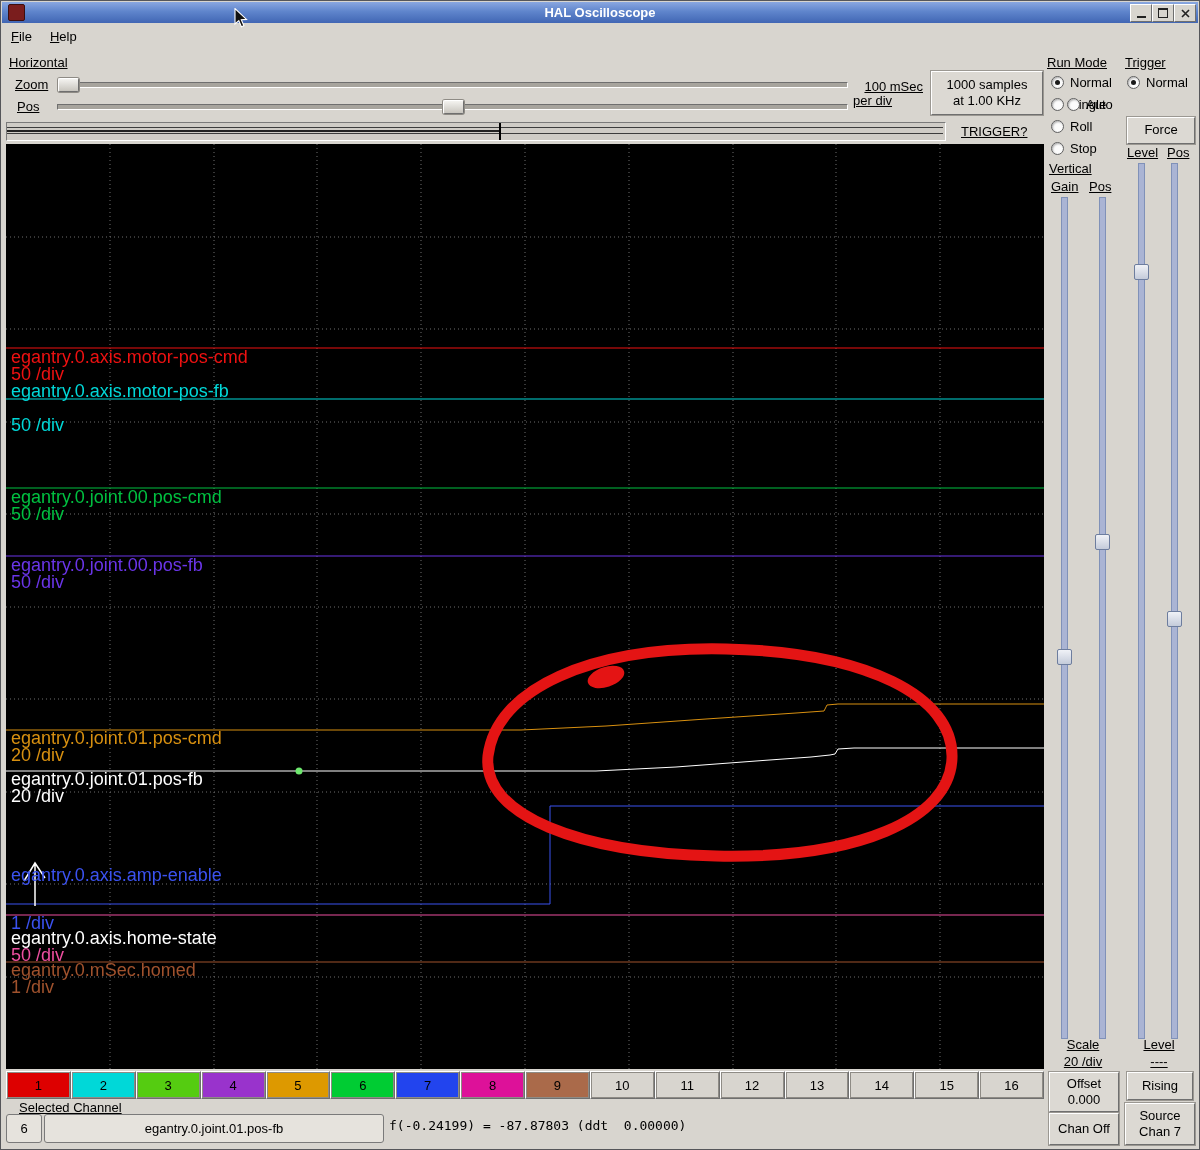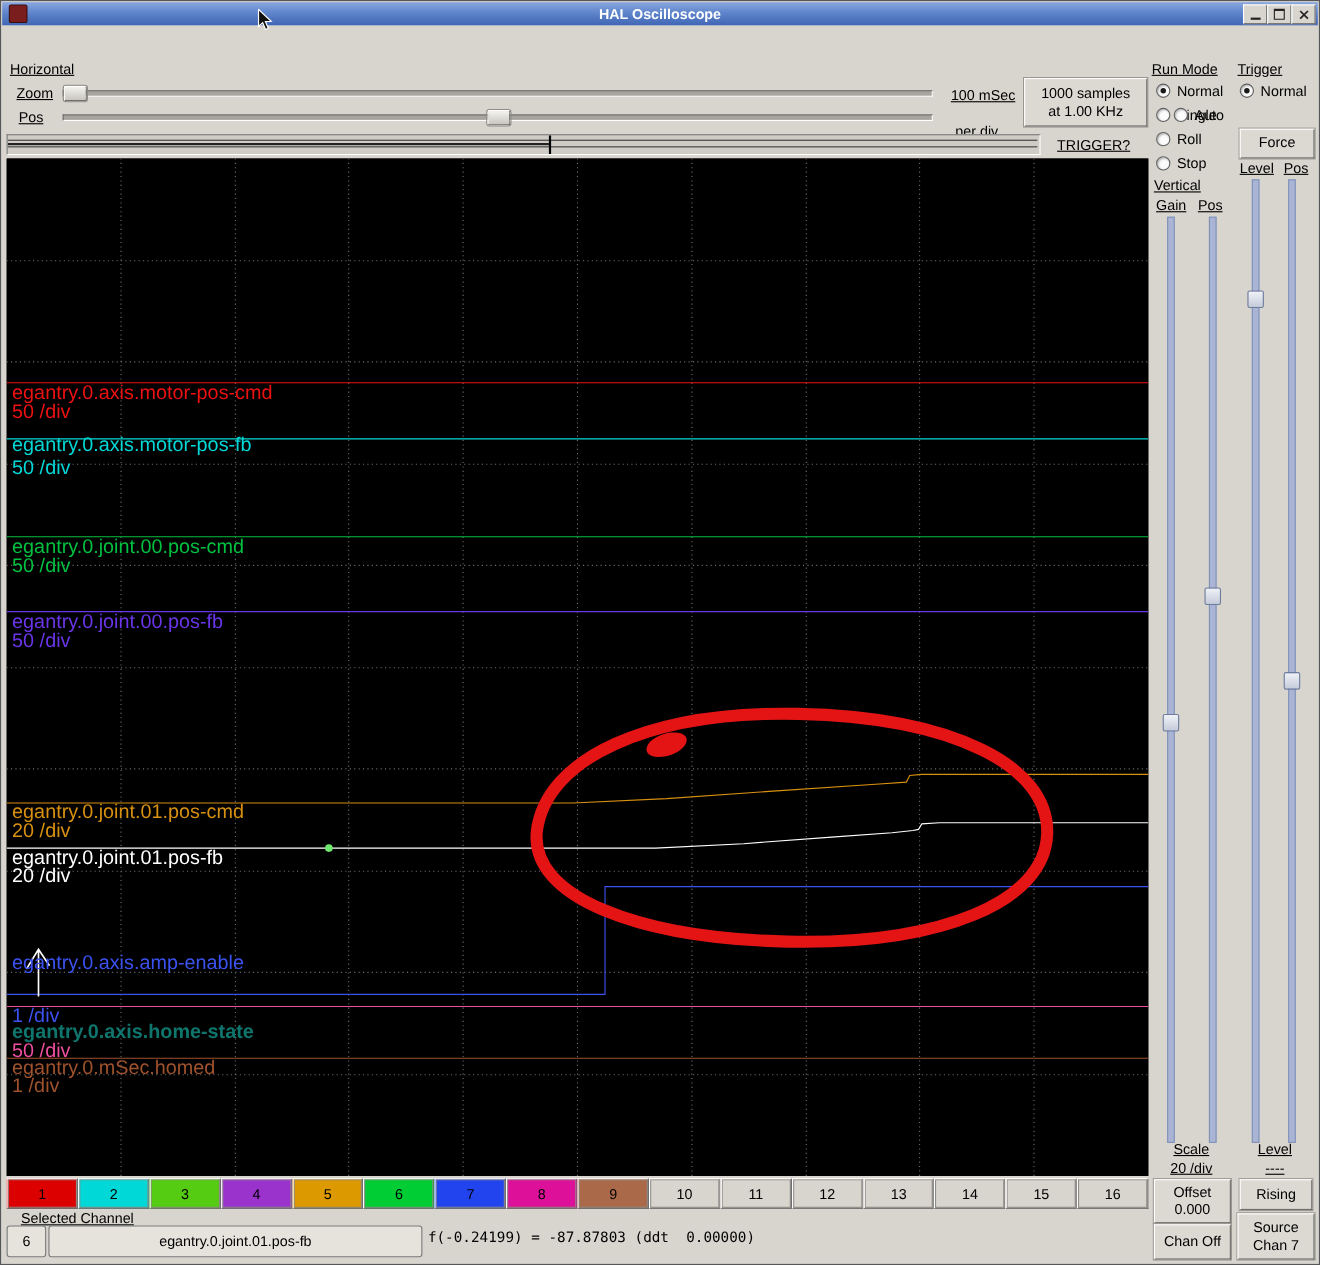--- a/index.html
+++ b/index.html
@@ -91,33 +91,37 @@
   </div>
   <div class="wbtn" style="left:1151px">
     <span style="width:8px;height:7px;border:1px solid #222;border-top-width:2px"></span>
   </div>
   <div class="wbtn" style="left:1173px">
     <svg width="9" height="9" viewBox="0 0 9 9">
         <path d="M1,1 L8,8 M8,1 L1,8" stroke="#222" stroke-width="1.6"></path>
       </svg>
   </div>
 
+  <div class="menubar">
+    <div class="menu-item"><span class="accel">F</span><span>ile</span></div>
+    <div class="menu-item"><span class="accel">H</span><span>elp</span></div>
+  </div>
 
   <div class="label" style="left:8px;top:54px">Horizontal</div>
 
   <div class="label" style="left:14px;top:76px">Zoom</div>
   <div class="htrack" style="left:56px;top:81px;width:789px"></div>
   <div class="hhandle" style="left:57px;top:77px"></div>
 
   <div class="label" style="left:16px;top:98px">Pos</div>
   <div class="htrack" style="left:56px;top:103px;width:789px"></div>
   <div class="hhandle" style="left:442px;top:99px"></div>
 
   <div class="label" style="left:852px;top:78px;width:70px;text-align:right">100 mSec</div>
-  <div class="label" style="left:852px;top:111px;width:70px;text-align:center">per div</div>
+  <div class="label" style="left:852px;top:92px;width:70px;text-align:left">per div</div>
 
   <div class="btn" style="left:930px;top:70px;width:110px;height:42px">
     <span>1000 samples</span>
     <span>at 1.00 KHz</span>
   </div>
 
   <div class="trigbar">
     <div class="tline" style="left:0;top:4px;width:936px"></div>
     <div class="tline" style="left:0;top:10px;width:936px"></div>
     <div class="tline" style="left:0;top:7px;width:492px;height:2px;background:#222"></div>
@@ -231,33 +235,33 @@
       <path d="M18,737 L29,719 L39,734 M29,762 L29,719" stroke="#ffffff" stroke-width="1.5" fill="none"></path>
 
       <g>
         <path d="M 482,612 C 490,545 585,502 720,505 C 860,508 948,552 946,614 C 944,676 850,715 710,712 C 575,709 476,672 482,612 Z" fill="none" stroke="#e41414" stroke-width="11" stroke-linejoin="round"></path>
         <ellipse cx="600" cy="533" rx="19" ry="10" fill="#e41414" transform="rotate(-18 600 533)"></ellipse>
       </g>
     </svg>
 
     <div class="tracelabel" style="top: 206px; color: rgb(238, 17, 17);">egantry.0.axis.motor-pos-cmd</div>
     <div class="tracelabel" style="top: 223px; color: rgb(238, 17, 17);">50 /div</div>
-    <div class="tracelabel" style="top: 253px; color: rgb(0, 216, 216);">egantry.0.axis.motor-pos-fb</div>
+    <div class="tracelabel" style="top: 240px; color: rgb(0, 216, 216);">egantry.0.axis.motor-pos-fb</div>
     <div class="tracelabel" style="top: 274px; color: rgb(0, 216, 216);">50 /div</div>
     <div class="tracelabel" style="top: 346px; color: rgb(0, 192, 64);">egantry.0.joint.00.pos-cmd</div>
     <div class="tracelabel" style="top: 363px; color: rgb(0, 192, 64);">50 /div</div>
     <div class="tracelabel" style="top: 414px; color: rgb(106, 53, 232);">egantry.0.joint.00.pos-fb</div>
     <div class="tracelabel" style="top: 431px; color: rgb(106, 53, 232);">50 /div</div>
     <div class="tracelabel" style="top: 587px; color: rgb(216, 144, 16);">egantry.0.joint.01.pos-cmd</div>
     <div class="tracelabel" style="top: 604px; color: rgb(216, 144, 16);">20 /div</div>
     <div class="tracelabel" style="top: 628px; color: rgb(255, 255, 255);">egantry.0.joint.01.pos-fb</div>
     <div class="tracelabel" style="top: 645px; color: rgb(255, 255, 255);">20 /div</div>
     <div class="tracelabel" style="top: 724px; color: rgb(59, 82, 240);">egantry.0.axis.amp-enable</div>
     <div class="tracelabel" style="top: 772px; color: rgb(59, 82, 240);">1 /div</div>
-    <div class="tracelabel" style="top: 787px; color: #0f766e; font-weight: bold;">egantry.0.axis.home-state</div>
+    <div class="tracelabel" style="top: 787px; color: #ffffff;">egantry.0.axis.home-state</div>
     <div class="tracelabel" style="top: 804px; color: rgb(238, 79, 160);">50 /div</div>
     <div class="tracelabel" style="top: 819px; color: rgb(160, 82, 45);">egantry.0.mSec.homed</div>
     <div class="tracelabel" style="top: 836px; color: rgb(160, 82, 45);">1 /div</div>
   </div>
 
   <div class="chanrow">
     <div class="chbtn" style="background: rgb(221, 0, 0);">1</div>
     <div class="chbtn" style="background: rgb(0, 216, 216);">2</div>
     <div class="chbtn" style="background: rgb(85, 204, 17);">3</div>
     <div class="chbtn" style="background: rgb(153, 51, 204);">4</div>

